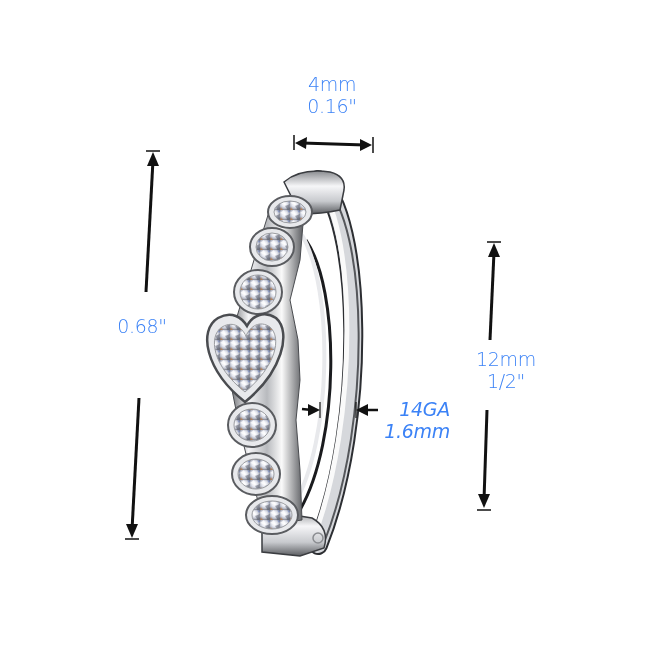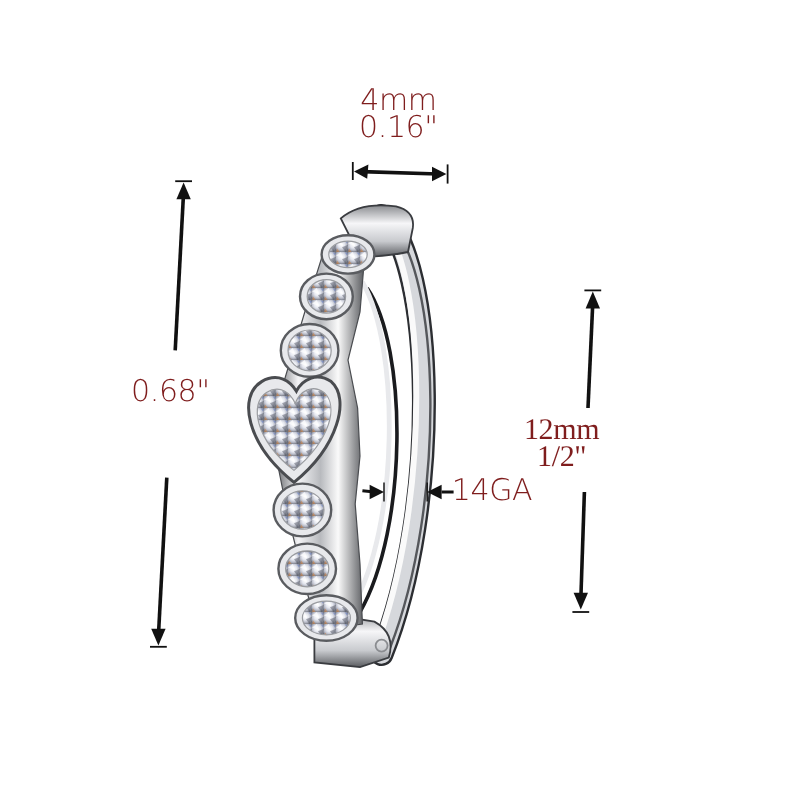--- a/index.html
+++ b/index.html
@@ -16,32 +16,32 @@
       color: #111111;
     }
     .canvas {
       position: absolute;
       left: 0; top: 0;
       width: 661px; height: 661px;
     }
     .label {
       position: absolute;
       text-align: center;
-      font-size: 25px;
+      font-size: 19px;
       line-height: 22px;
       letter-spacing: -0.3px;
-      color: #7f1d1d;
+      color: #3b82f6;
       font-family: "DejaVu Sans", sans-serif;
       font-weight: 300;
     }
     .label span { display: block; }
     #label-width { left: 282px; top: 73px; width: 100px; }
     #label-length { left: 92px; top: 315px; width: 100px; }
-    #label-gauge { left: 370px; top: 398px; width: 80px; text-align: center; }
-    #label-drop { left: 418px; top: 348px; width: 100px; font-family: Liberation Serif, serif; }
+    #label-gauge { left: 370px; top: 398px; width: 80px; text-align: right; font-style: italic; }
+    #label-drop { left: 456px; top: 348px; width: 100px; }
   </style>
 </head>
 <body>
 
 <svg class="canvas" viewBox="0 0 661 661" xmlns="http://www.w3.org/2000/svg">
   <defs>
     <linearGradient id="metalV" x1="0" y1="0" x2="1" y2="0">
       <stop offset="0" stop-color="#6a6c70"></stop>
       <stop offset="0.25" stop-color="#f4f4f6"></stop>
       <stop offset="0.5" stop-color="#b8babe"></stop>
@@ -166,18 +166,19 @@
   <span>4mm</span>
   <span>0.16"</span>
 </div>
 
 <div class="label" id="label-length">
   <span>0.68"</span>
 </div>
 
 <div class="label" id="label-gauge">
   <span>14GA</span>
+  <span>1.6mm</span>
 </div>
 
 <div class="label" id="label-drop">
   <span>12mm</span>
   <span>1/2"</span>
 </div>
 
 </body></html>

